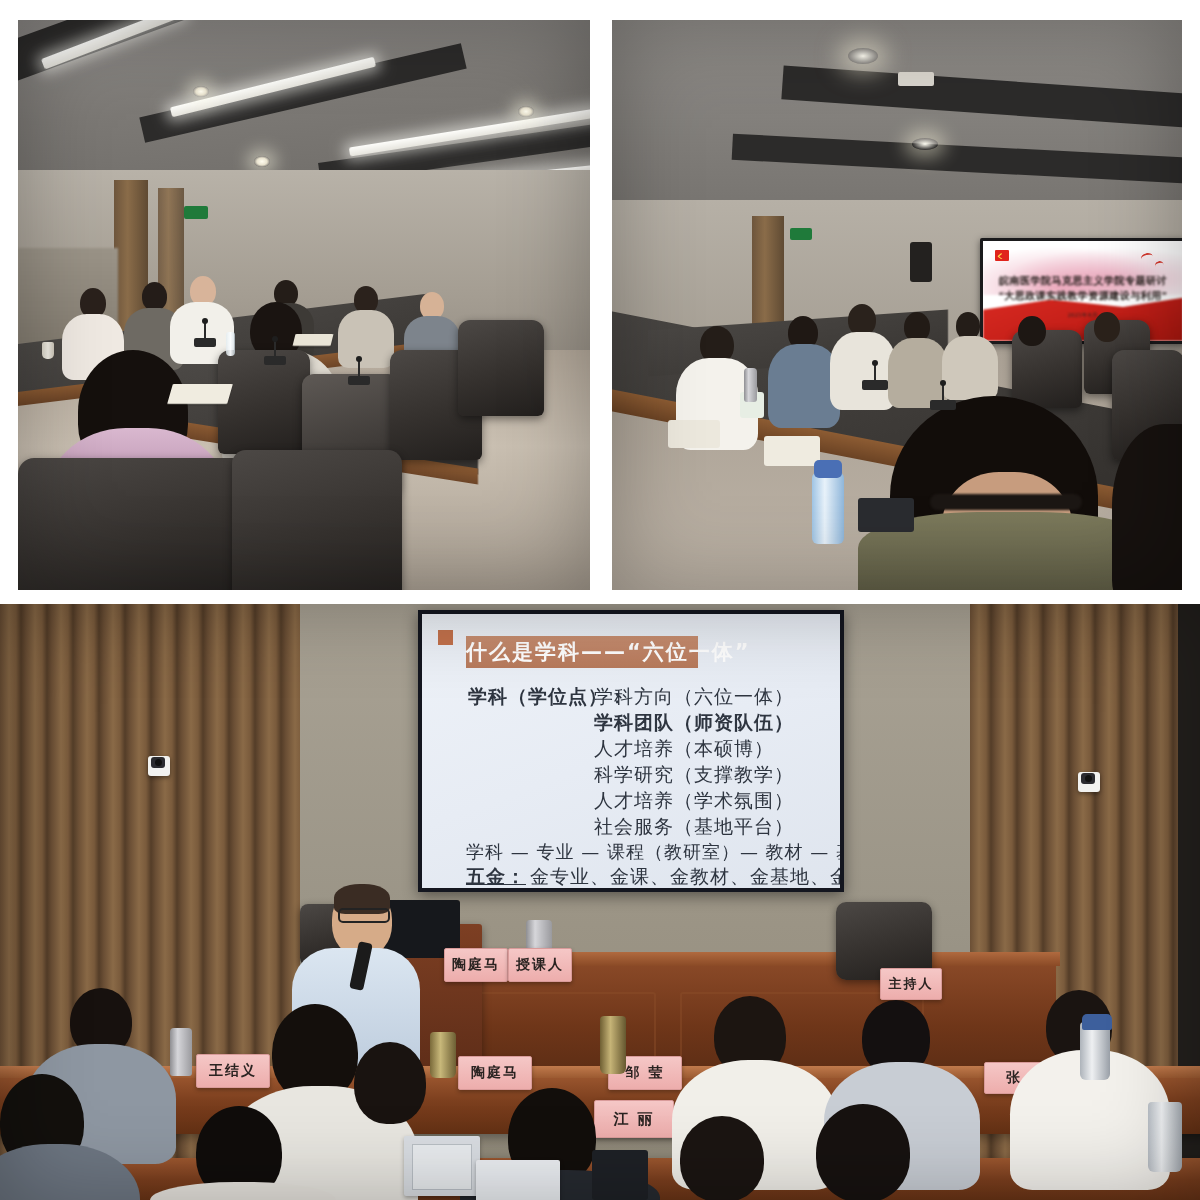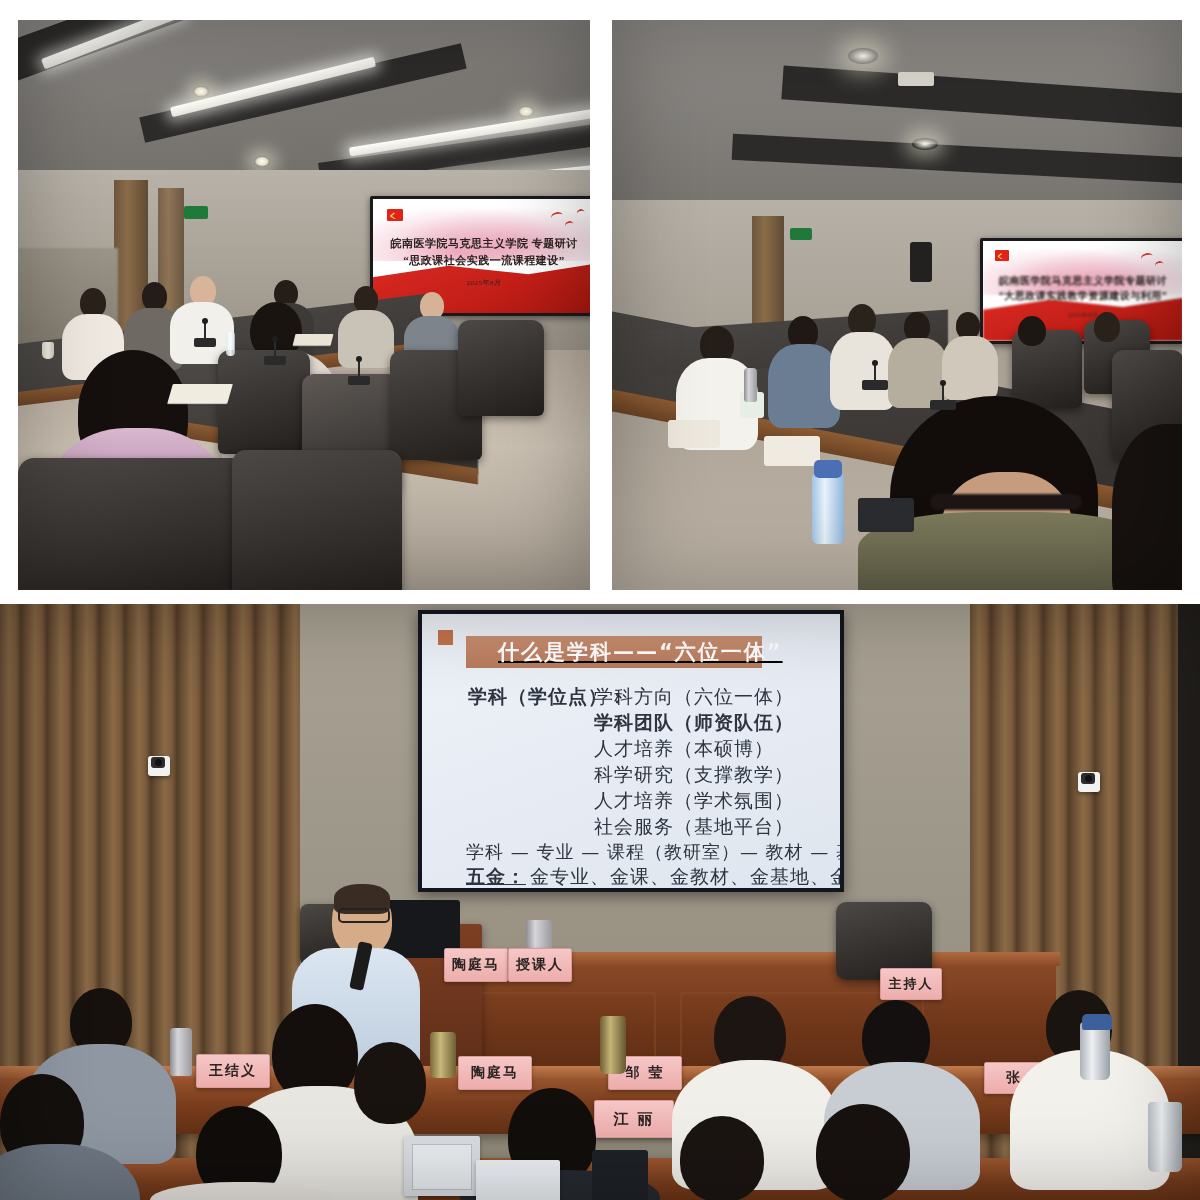--- a/index.html
+++ b/index.html
@@ -72,21 +72,21 @@
   .bp-plaster{position:absolute;top:0;bottom:0;background:linear-gradient(180deg,#a9a294,#9a9486 55%,#8b8577);}
   .bp-cam{position:absolute;width:22px;height:20px;background:#f2f2f0;border-radius:3px;box-shadow:0 2px 4px rgba(0,0,0,.4);}
   .bp-cam:before{content:"";position:absolute;left:3px;top:1px;width:14px;height:11px;border-radius:3px;background:#2b2b30;}
   .bp-cam:after{content:"";position:absolute;left:7px;top:3px;width:7px;height:7px;border-radius:50%;background:#111;}
 
   .proj-frame{position:absolute;background:#14161f;box-shadow:0 4px 14px rgba(0,0,0,.45);}
   .proj-screen{position:absolute;left:4px;top:4px;right:4px;bottom:4px;overflow:hidden;
     background:linear-gradient(160deg,#eef2f8 0%,#e7ecf4 50%,#dfe5ee 100%);}
   .sq-marker{position:absolute;width:15px;height:15px;background:#c4724c;}
   .slide-title-bar{position:absolute;background:linear-gradient(180deg,#c98f71,#b87a5c);
-    display:flex;align-items:center;padding:0 32px;text-decoration:underline;}
+    display:flex;align-items:center;padding:0 0;}
   .slide-title-bar span{color:#ffffff;font-weight:700;font-size:21px;letter-spacing:2px;
     font-family:"DejaVu Sans","Liberation Sans",sans-serif;white-space:nowrap;}
   .sl-row{position:absolute;color:#2e3540;font-size:19px;letter-spacing:1px;white-space:nowrap;
     font-family:"DejaVu Sans","Liberation Sans",sans-serif;}
   .sl-row.bold{font-weight:700;}
   .sl-row.uline{text-decoration:underline;}
 
   .podium{position:absolute;background:linear-gradient(180deg,#7d3f23,#5e2d18);border-radius:3px;box-shadow:0 3px 8px rgba(0,0,0,.4);}
   .head-table{position:absolute;background:linear-gradient(180deg,#8b4a28 0%,#6f3619 55%,#5a2c14 100%);}
   .head-table-top{position:absolute;background:linear-gradient(180deg,#b06a3f,#8a4a26);}
@@ -126,36 +126,20 @@
     <div class="tl-down blur1" style="left:500px;top:86px;"></div>
 
     <div class="tl-wall"></div>
     <div class="tl-woodcol blur1" style="left:96px;top:160px;width:34px;height:160px;"></div>
     <div class="tl-woodcol blur1" style="left:140px;top:168px;width:26px;height:150px;opacity:.85;"></div>
     <div class="exit-sign blur1" style="left:166px;top:186px;width:24px;height:13px;"></div>
     <div class="abs blur2" style="left:0;top:228px;width:100px;height:96px;background:linear-gradient(180deg,#9b9488,#857e72);"></div>
 
     <div class="tl-floor"></div>
 
-    <div class="screen-frame" style="left:352px;top:176px;width:228px;height:120px;">
-      <div class="screen-inner">
-        <div class="red-slide blur1"></div>
-        <div class="slide-emblem" style="left:14px;top:10px;width:16px;height:12px;">
-            <i class="hammer"></i>
-          </div>
-        <div class="birds">
-          <i style="left:178px;top:13px;"></i>
-          <i style="left:192px;top:22px;width:9px;"></i>
-          <i style="left:204px;top:10px;width:8px;"></i>
-        </div>
-        <div class="slide-line blur1" style="top:37px;font-size:11px;">皖南医学院马克思主义学院 专题研讨</div>
-        <div class="slide-line blur1" style="top:54px;font-size:11px;">“思政课社会实践一流课程建设”</div>
-        <div class="slide-line blur1" style="top:79px;font-size:7px;font-weight:400;">2025年8月</div>
-      </div>
-    </div>
 
     <div class="tl-table blur1" style="left:-20px;top:300px;width:430px;height:56px;transform:skewY(-7deg);"></div>
     <div class="tl-table-edge blur1" style="left:-20px;top:348px;width:430px;height:14px;transform:skewY(-7deg);"></div>
     <div class="tl-table blur1" style="left:100px;top:356px;width:360px;height:70px;transform:skewY(9deg);"></div>
     <div class="tl-table-edge blur1" style="left:100px;top:420px;width:360px;height:16px;transform:skewY(9deg);"></div>
 
     <div class="person">
       <div class="head blur1 abs" style="left:62px;top:268px;width:26px;height:30px;background:#2a211c;"></div>
       <div class="body blur1 abs" style="left:44px;top:294px;width:62px;height:66px;background:#efe9e2;"></div>
     </div>

